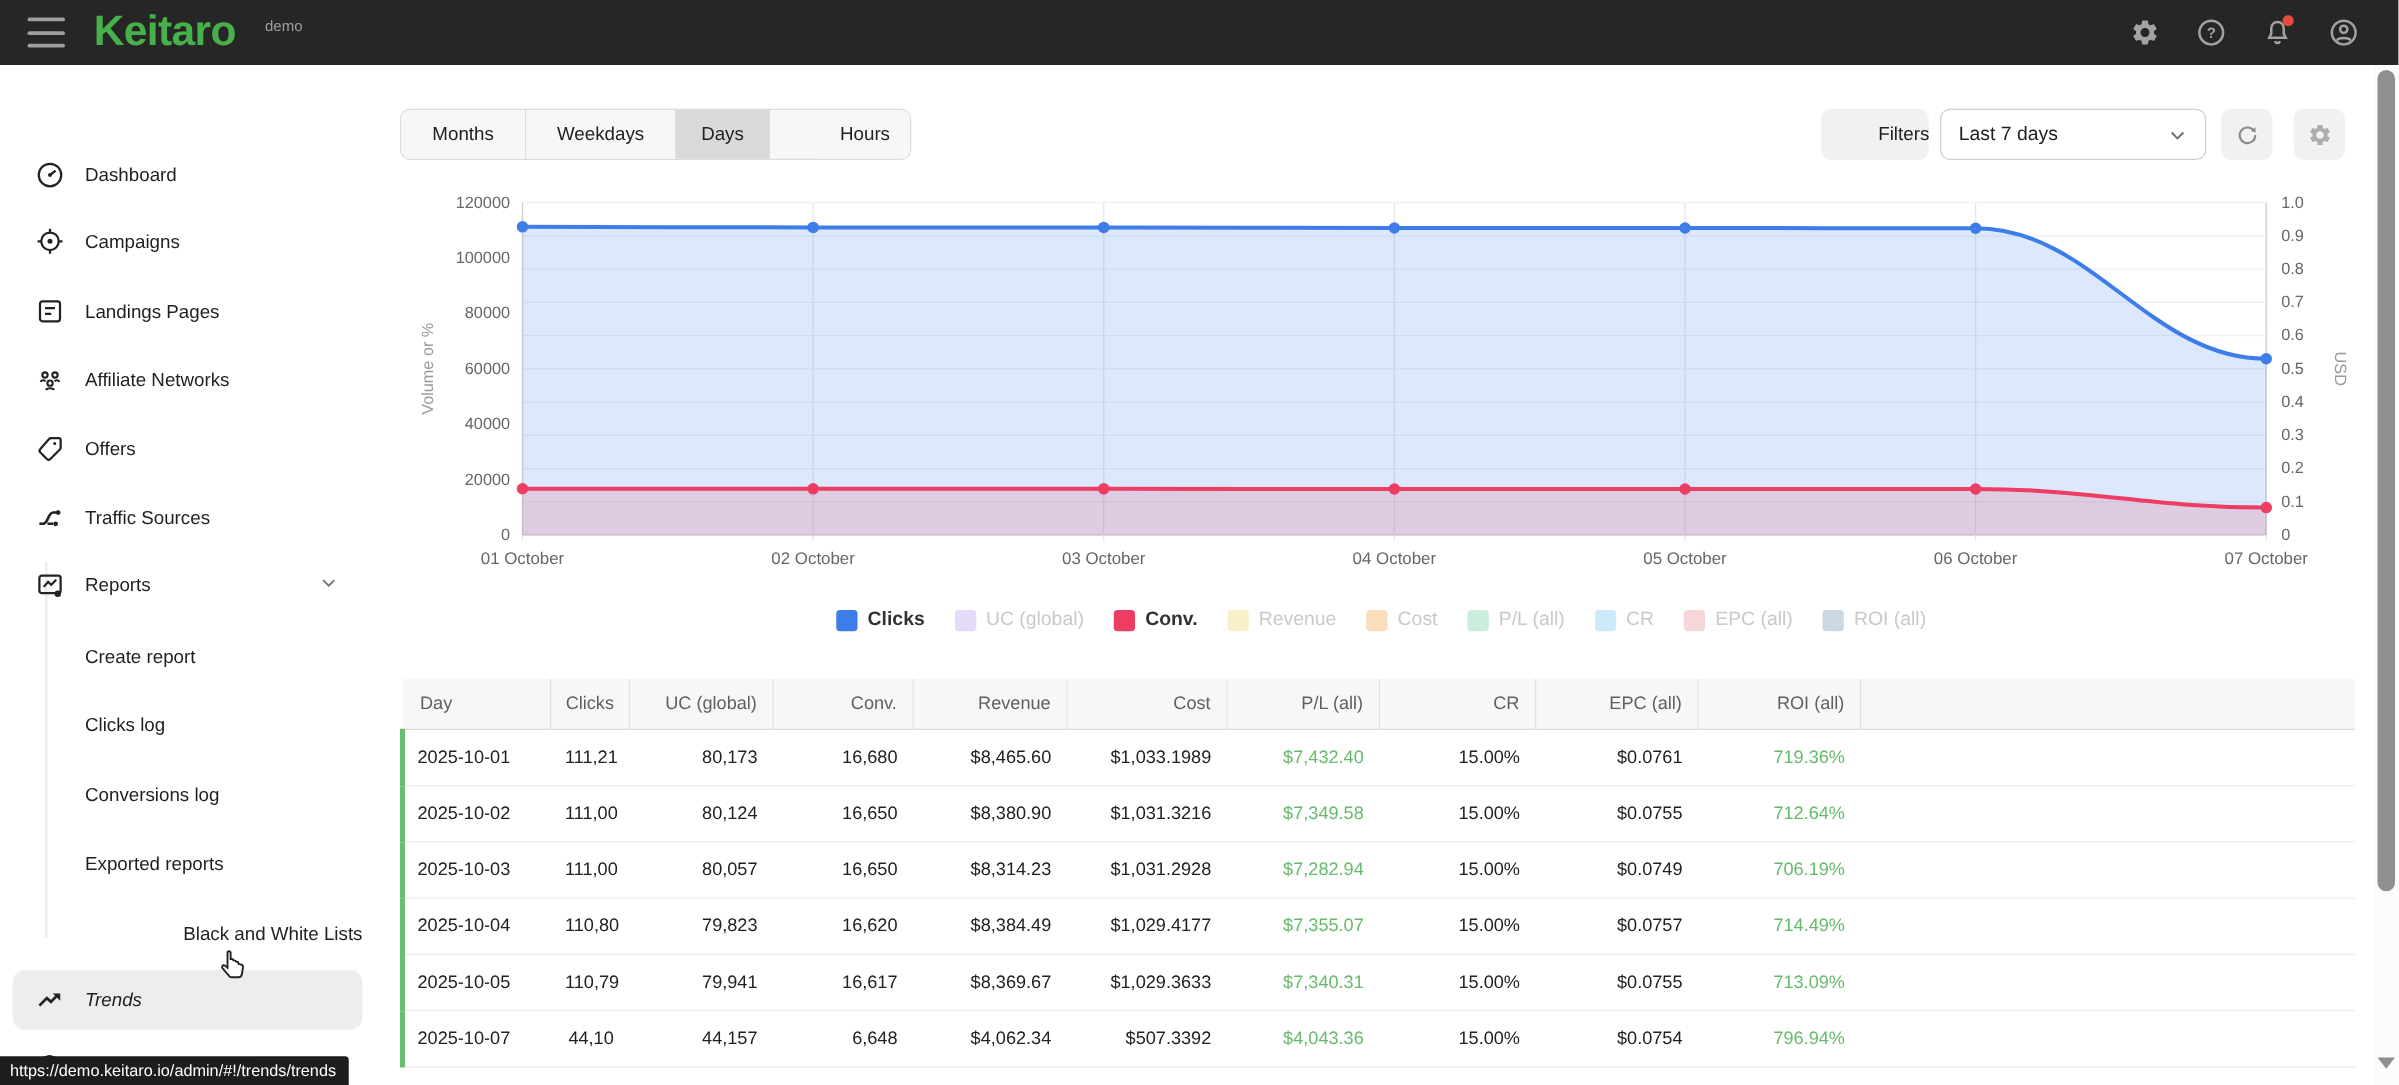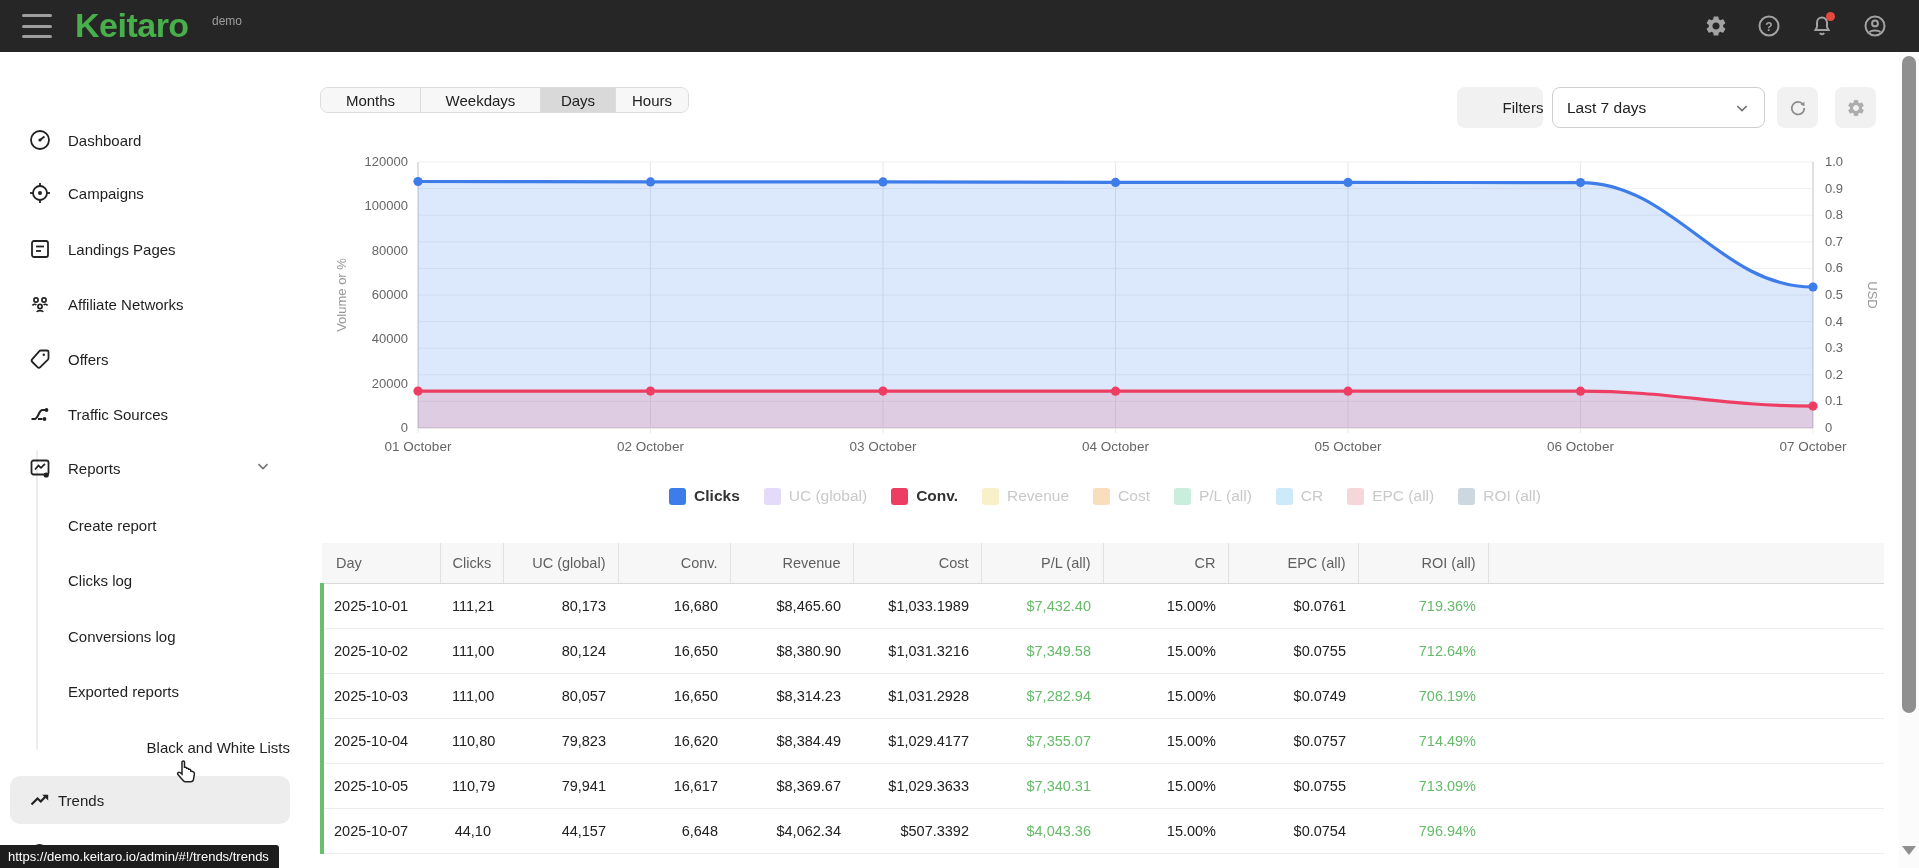--- a/index.html
+++ b/index.html
@@ -23,26 +23,26 @@
 
   
   .sidebar { position:absolute; left:0; top:40px; width:300px; height:816px; background:#fff; z-index:5; }
   .subline { position:absolute; left:36px; top:410px; width:2px; height:300px; background:#ededed; }
   .side-item { position:absolute; left:10px; width:280px; height:48px; display:flex; align-items:center; border-radius:10px; cursor:pointer; color:#1f1f1f; }
   .side-item .sic { width:24px; height:24px; margin-left:18px; color:#222; flex:none; }
   .side-item .sic svg { width:24px; height:24px; display:block; }
   .side-item .slabel { font-size:15px; margin-left:16px; white-space:nowrap; }
   .side-item.sub .slabel { margin-left:58px; }
   .side-item.active { background:#ededed; }
-  .side-item.active .slabel { margin-left:6px; }
+  .side-item.active .slabel { margin-left:16px;font-style:italic; }
   .side-item .chev { margin-left:auto; margin-right:18px; color:#757575; }
   .cursor-hand { position:absolute; left:172px; top:758px; width:30px; height:36px; z-index:40; pointer-events:none; }
 
   
-  .tabs { position:absolute; left:320px; top:87px; height:26px; display:flex; border:1px solid #dcdcdc; border-radius:8px; overflow:hidden; background:#f7f7f7; }
+  .tabs { position:absolute; left:320px; top:87px; height:41px; display:flex; border:1px solid #dcdcdc; border-radius:8px; overflow:hidden; background:#f7f7f7; }
   .tab { display:flex; align-items:center; justify-content:center; font-size:15px; color:#212121; border-right:1px solid #dcdcdc; cursor:pointer; background:#f7f7f7; }
   .tab:last-child { border-right:none; }
   .tab.sel { background:#d9d9d9; }
   .btn { position:absolute; top:87px; height:41px; border-radius:8px; background:#f1f1f1; border:none; font-size:15px; color:#212121; cursor:pointer; display:flex; align-items:center; justify-content:center; font-family:"Liberation Sans", sans-serif;padding-left:46px; }
   .btn.filters { left:1457px; width:86px; }
   .rangesel { position:absolute; left:1552px; top:87px; width:213px; height:41px; border:1px solid #cfcfcf; border-radius:8px; background:#fff; display:flex; align-items:center; padding:0 14px; font-size:15.5px; color:#212121; cursor:pointer; }
   .rangesel .chev { margin-left:auto; color:#6f6f6f; }
   .iconbtn { position:absolute; top:87px; width:41px; height:41px; border-radius:8px; background:#f1f1f1; display:flex; align-items:center; justify-content:center; cursor:pointer; }
   .iconbtn.refresh { left:1777px; color:#8a8a8a; }
   .iconbtn.csettings { left:1835px; color:#adadad; }
@@ -238,21 +238,21 @@
   </div>
 
   <svg class="cursor-hand" viewBox="0 0 24 28">
     <path d="M9 2c-.6 0-1 .45-1 1v9.5l-1.6-1.3c-.5-.4-1.2-.35-1.6.15-.4.5-.3 1.2.1 1.6l4.2 4.9c.4.45 1 .75 1.6.75h4.3c1.1 0 2-.8 2.2-1.9l.7-4.2c.15-1-.5-1.95-1.5-2.15l-1.4-.3v-.4c0-.6-.45-1-1-1h-.6c-.1-.5-.5-.85-1-.85h-.6c-.1-.5-.5-.85-1-.85h-.8V3c0-.55-.45-1-1-1z" fill="#fff" stroke="#222" stroke-width="1.2"></path>
   </svg>
 
   <div class="tabs" id="tabs">
       <div class="tab" style="width: 100px;">Months</div>
       <div class="tab" style="width: 120px;">Weekdays</div>
       <div class="tab sel" style="width: 75px;">Days</div>
-      <div class="tab" style="width: 72px;">Hours</div>
+      <div class="tab" style="width: 72px; margin-left: 40px;">Hours</div>
     </div>
   <button class="btn filters">Filters</button>
   <div class="rangesel">
     <span>Last 7 days</span>
     <svg class="chev" width="16" height="16" viewBox="0 0 24 24" fill="none" stroke="currentColor" stroke-width="2.4">
         <polyline points="5,9 12,16 19,9"></polyline>
       </svg>
   </div>
   <div class="iconbtn refresh">
     <svg viewBox="0 0 24 24" fill="none" stroke="currentColor" stroke-width="2">

